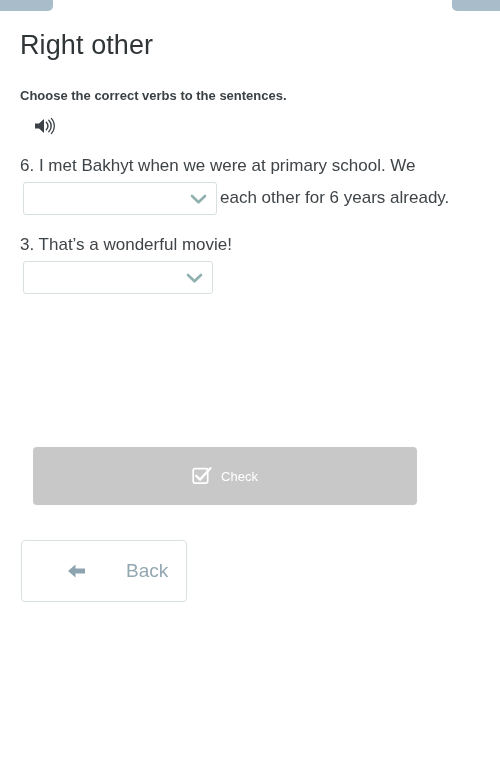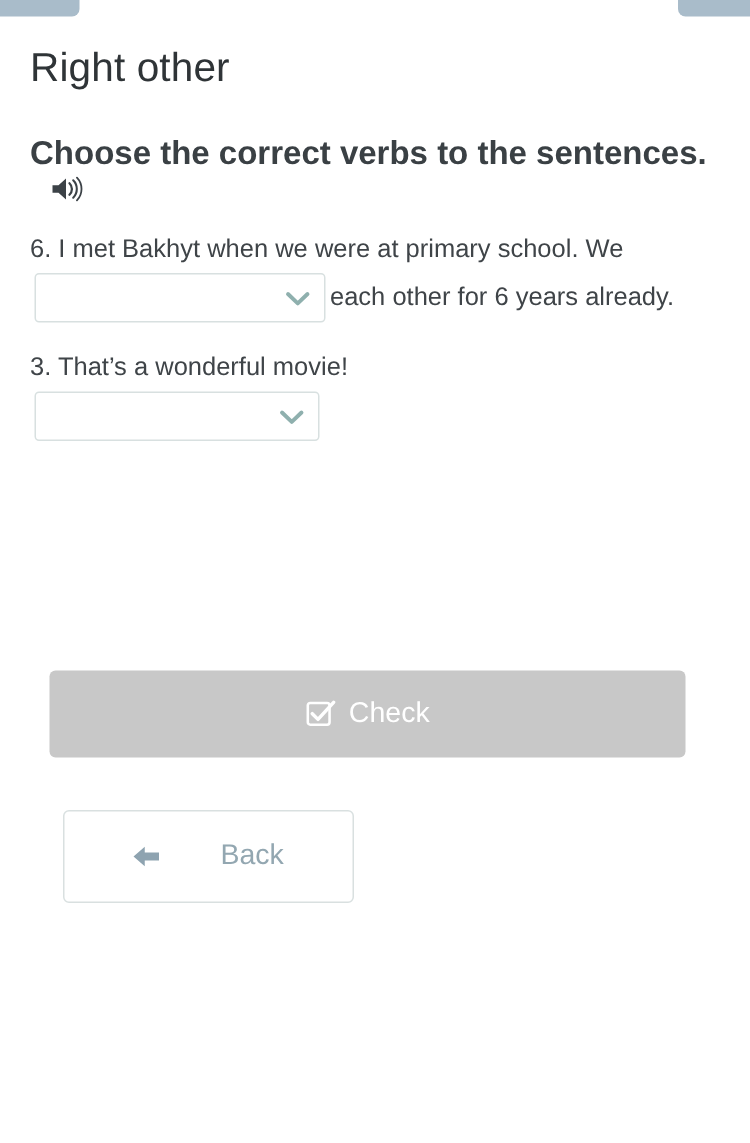--- a/index.html
+++ b/index.html
@@ -49,21 +49,21 @@
     color: #2f3437;
     line-height: 1.2;
     white-space: nowrap;
   }
 
   
   .prompt {
     position: absolute;
     left: 20px;
     top: 88px;
-    font-size: 22px;
+    font-size: 13px;
     font-weight: bold;
     color: #3a4044;
     line-height: 1.3;
     white-space: nowrap;
     text-align: right;
   }
 
   .speaker-btn {
     position: absolute;
     left: 33px;
@@ -129,51 +129,50 @@
     color: #3f4448;
     white-space: nowrap;
     overflow: hidden;
   }
 
   
   .check-btn {
     position: absolute;
     left: 33px;
     top: 447px;
-    width: 424px;
+    width: 384px;
     height: 58px;
     background: #c8c8c8;
     border: none;
     border-radius: 4px;
     color: #ffffff;
-    font-size: 19px;
+    font-size: 13px;
     font-family: "Liberation Sans", sans-serif;
     display: flex;
     align-items: center;
     justify-content: center;
     gap: 9px;
     cursor: default;
   }
   .check-btn .cb-icon { display: flex; align-items: center; }
 
   
   .back-btn {
     position: absolute;
     left: 21px;
     top: 540px;
-    width: 194px;
+    width: 166px;
     height: 62px;
     background: #ffffff;
     border: 1px solid #d9e0e0;
     border-radius: 4px;
     display: flex;
     align-items: center;
     cursor: pointer;
     font-family: "Liberation Sans", sans-serif;
-    margin-left: 21px;
   }
   .back-btn .ba-icon {
     margin-left: 38px;
     display: flex;
     align-items: center;
   }
   .back-btn .ba-label {
     margin-left: 36px;
     font-size: 19px;
     color: #93a7b1;

